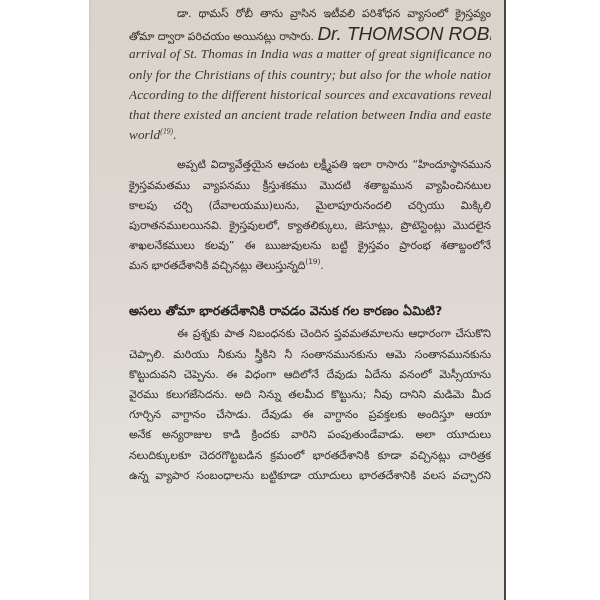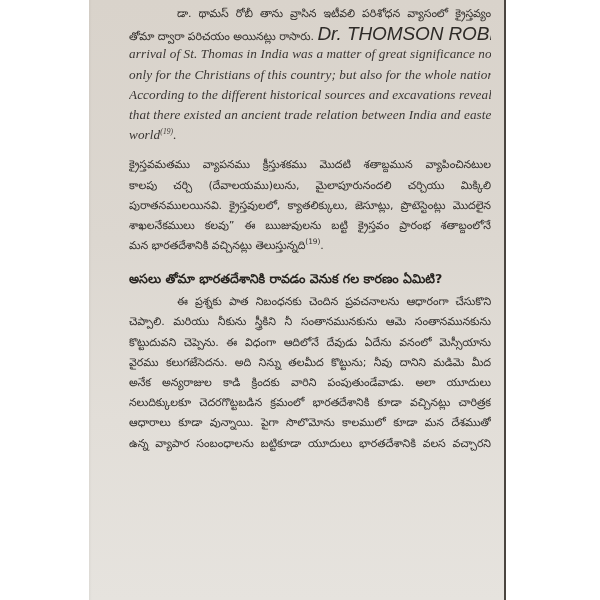--- a/index.html
+++ b/index.html
@@ -54,21 +54,21 @@
     }
     .te { font-family: "DejaVu Sans", sans-serif; font-size: 11px; }
     sup { font-size: 7.5px; line-height: 0; vertical-align: 5px; }
     .para-gap { height: 10px; }
     .heading {
       height: 22px; line-height: 22px;
       font-weight: bold;
       font-size: 12.6px;
       white-space: nowrap;
       color: #26231f;
-      margin-top: 12px;
+      margin-top: 24px;
       margin-bottom: 2px;
     }
   </style>
 </head>
 <body>
 
 <div class="page">
   <div class="content">
 
     <div>
@@ -84,36 +84,37 @@
       <div class="line en">According to the different historical sources and excavations reveals</div>
       <div class="line en">that there existed an ancient trade relation between India and eastern</div>
       <div class="line en last">
         <span>world</span><sup>(19)</sup><span>.</span>
       </div>
     </div>
 
     <div class="para-gap"></div>
 
     <div>
+      <div class="line indent te">అప్పటి విద్యావేత్తయైన ఆచంట లక్ష్మీపతి ఇలా రాసారు “హిందూస్థానమున</div>
       <div class="line te">క్రైస్తవమతము వ్యాపనము క్రీస్తుశకము మొదటి శతాబ్దమున వ్యాపించినటుల</div>
       <div class="line te">కాలపు చర్చి (దేవాలయము)లును, మైలాపూరునందలి చర్చియు మిక్కిలి</div>
       <div class="line te">పురాతనములయినవి. క్రైస్తవులలో, క్యాతలిక్కులు, జెసూట్లు, ప్రొటెస్టెంట్లు మొదలైన</div>
       <div class="line te">శాఖలనేకములు కలవు” ఈ ఋజువులను బట్టి క్రైస్తవం ప్రారంభ శతాబ్దంలోనే</div>
       <div class="line te last">
         <span>మన భారతదేశానికి వచ్చినట్లు తెలుస్తున్నది</span><sup>(19)</sup><span>.</span>
       </div>
     </div>
 
     <div class="heading">అసలు తోమా భారతదేశానికి రావడం వెనుక గల కారణం ఏమిటి?</div>
 
     <div>
-      <div class="line indent te">ఈ ప్రశ్నకు పాత నిబంధనకు చెందిన ప్రవచనాలను ఆధారంగా చేసుకొని</div>
+      <div class="line indent te">ఈ ప్రశ్నకు పాత నిబంధనకు చెందిన ప్తవమతమాలను ఆధారంగా చేసుకొని</div>
       <div class="line te">చెప్పాలి. మరియు నీకును స్త్రీకిని నీ సంతానమునకును ఆమె సంతానమునకును</div>
       <div class="line te">కొట్టుదువని చెప్పెను. ఈ విధంగా ఆదిలోనే దేవుడు ఏదేను వనంలో మెస్సీయాను</div>
       <div class="line te">వైరము కలుగజేసెదను. అది నిన్ను తలమీద కొట్టును; నీవు దానిని మడిమె మీద</div>
+      <div class="line te">గూర్చిన వాగ్దానం చేసాడు. దేవుడు ఈ వాగ్దానం ప్రవక్తలకు అందిస్తూ ఆయా</div>
       <div class="line te">అనేక అన్యరాజుల కాడి క్రిందకు వారిని పంపుతుండేవాడు. అలా యూదులు</div>
       <div class="line te">నలుదిక్కులకూ చెదరగొట్టబడిన క్రమంలో భారతదేశానికి కూడా వచ్చినట్లు చారిత్రక</div>
-      <div class="line te">ఆధారాలు కూడా వున్నాయి. పైగా సొలొమోను కాలములో కూడా మన దేశముతో</div>
       <div class="line te">ఉన్న వ్యాపార సంబంధాలను బట్టికూడా యూదులు భారతదేశానికి వలస వచ్చారని</div>
     </div>
 
   </div>
 </div>
 
 </body></html>

